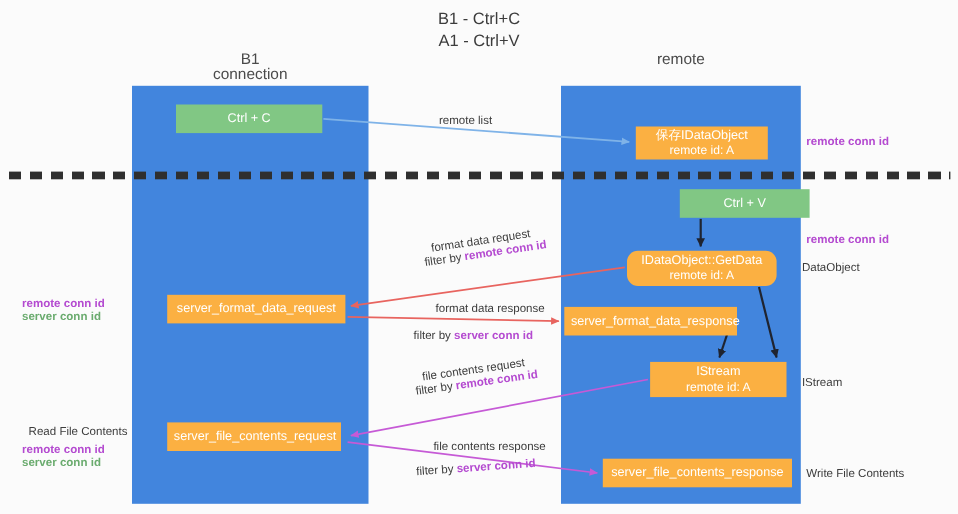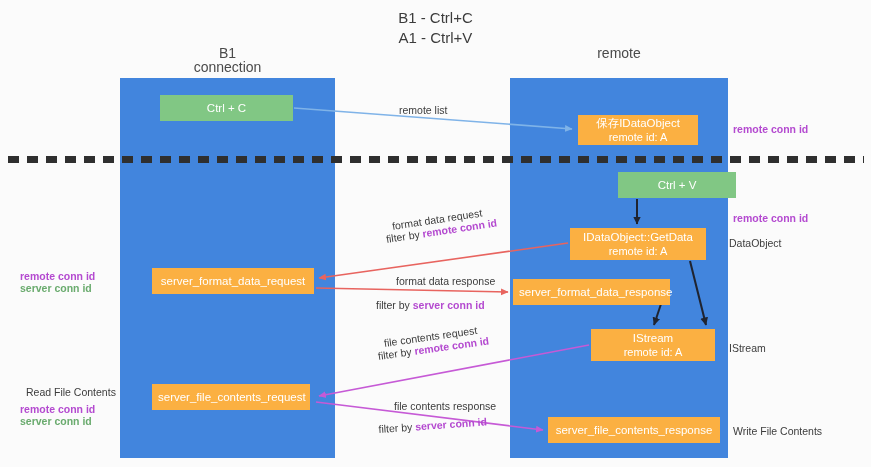--- a/index.html
+++ b/index.html
@@ -74,21 +74,21 @@
     text-align: center;
     padding: 2px 6px;
   }
   .node.green  { background: #81c784; }
   .node.orange { background: #fbb042; }
   .node .l2 { font-size: 11px; }
 
   #n-ctrlc      { left: 160px; top: 95px;  width: 133px; height: 26px; }
   #n-save-ido   { left: 578px; top: 115px; width: 120px; height: 30px; }
   #n-ctrlv      { left: 578px; top: 172px; width: 118px; height: 26px; margin-left: 40px; }
-  #n-getdata    { left: 570px; top: 228px; width: 136px; height: 32px; }
+  #n-getdata    { left: 570px; top: 228px; width: 136px; height: 32px; border-radius: 10px; }
   #n-sfdreq     { left: 152px; top: 268px; width: 162px; height: 26px; }
   #n-sfdresp    { left: 513px; top: 279px; width: 157px; height: 26px; }
   #n-istream    { left: 591px; top: 329px; width: 124px; height: 32px; }
   #n-sfcreq     { left: 152px; top: 384px; width: 158px; height: 26px; }
   #n-sfcresp    { left: 548px; top: 417px; width: 172px; height: 26px; }
 
   
   #separator {
     position: absolute;
     left: 8px; top: 156px;

